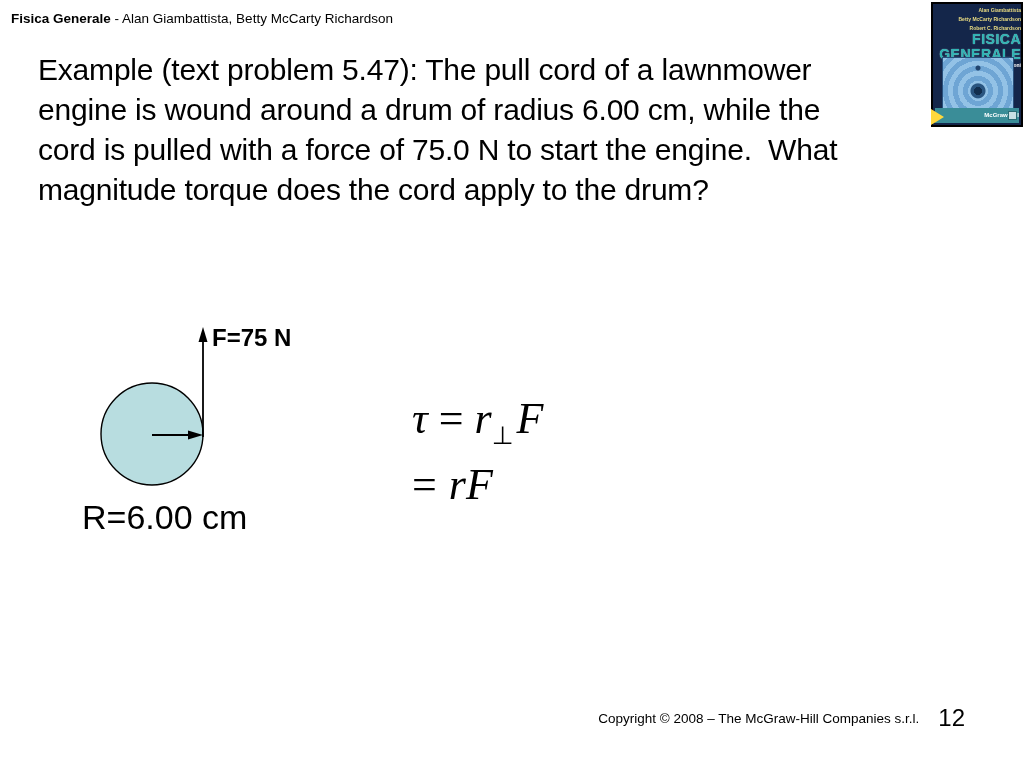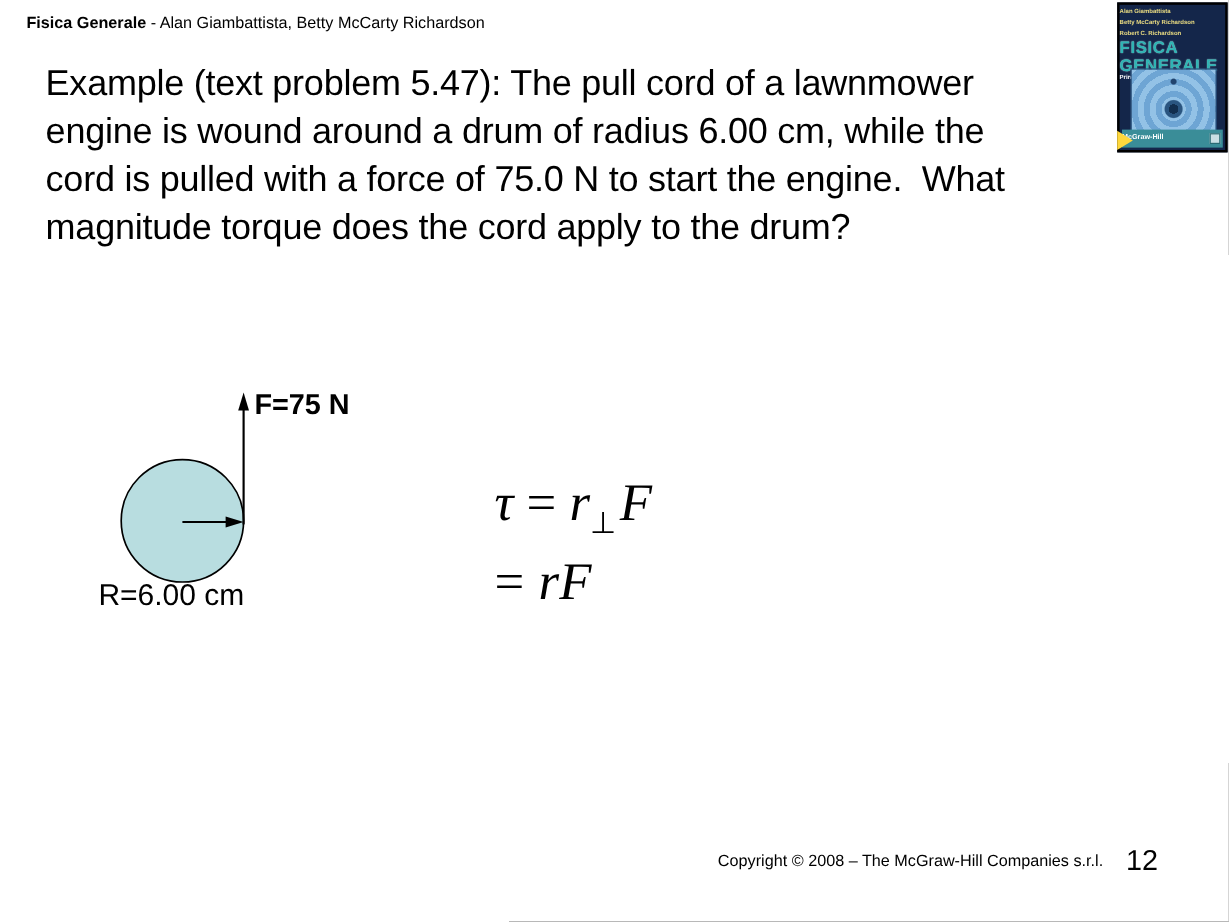--- a/index.html
+++ b/index.html
@@ -1,29 +1,29 @@
 <!DOCTYPE html>
 <html><head>
 <meta charset="utf-8">
 <style>
   html,body{margin:0;padding:0;background:#888;}
   .slide{position:relative;width:1024px;height:768px;background:#ffffff;overflow:hidden;
          font-family:"Liberation Sans",sans-serif;color:#000;}
 
   
-  .hdr{position:absolute;left:11px;top:11px;font-size:13.5px;white-space:pre;margin-left:11px;}
+  .hdr{position:absolute;left:11px;top:11px;font-size:13.5px;white-space:pre;}
   .hdr .bold{font-weight:bold;}
 
   
   .para{position:absolute;left:38px;top:50px;font-size:30px;line-height:40px;letter-spacing:-0.2px;}
   .bline{white-space:pre;}
 
   
   .cover{position:absolute;left:931px;top:2px;width:92px;height:125px;background:#14264a;
-         border:2px solid #000;box-sizing:border-box;z-index:5;text-align:left;}
+         border:2px solid #000;box-sizing:border-box;z-index:5;text-align:right;}
   .cover .auth{margin-top:3px;font-size:5px;line-height:6px;font-weight:bold;color:#eadc82;}
   .cover .t1{font-size:14px;line-height:13px;font-weight:bold;color:#2fb4b4;
              letter-spacing:0.5px;margin-top:2px;text-shadow:0 0 1px #bfe6e6;}
   .cover .subt{font-size:5px;line-height:6px;color:#ffffff;font-weight:bold;margin-top:1px;}
   .droplet{position:absolute;left:9px;top:53px;width:70px;height:53px;border:1px solid #28507c;
      background:
        radial-gradient(circle at 50% 10px, #21446e 0 2px, rgba(0,0,0,0) 3px),
        radial-gradient(circle at 50% 62%, #122e4e 0 4px, #2a5580 4px 7px, rgba(0,0,0,0) 8px),
        repeating-radial-gradient(circle at 50% 62%, #6ea5d4 0 5px, #93c2e6 5px 10px),
        linear-gradient(180deg,#9cc8ea,#5d94c6);}
@@ -31,21 +31,21 @@
         color:#fff;font-size:6px;line-height:15px;font-weight:bold;}
   .band .logo{position:absolute;right:2px;top:3px;width:9px;height:9px;background:#c9dfe4;
         border:1px solid #2b6b74;box-sizing:border-box;}
   .ytri{position:absolute;left:-2px;bottom:0;width:0;height:0;
         border-top:8px solid transparent;border-bottom:8px solid transparent;
         border-left:13px solid #ffd83d;}
 
   
   .diag{position:absolute;left:80px;top:315px;}
   .flabel{position:absolute;left:212px;top:324px;font-size:24px;white-space:pre;font-weight:bold;}
-  .rlabel{position:absolute;left:82px;top:482px;font-size:25px;white-space:pre;}
+  .rlabel{position:absolute;left:82px;top:498px;font-size:34px;white-space:pre;}
 
   
   .mline{position:absolute;left:412px;font-family:"Liberation Serif",serif;font-size:44px;
          line-height:1;white-space:nowrap;}
   .it{font-style:italic;}
   .meq{padding:0 11px;}
   .meq-l{padding-right:12px;}
   .sub{font-size:25px;vertical-align:-11px;}
   .paren{display:inline-block;font-size:50px;transform:scaleY(1.22);vertical-align:-4px;
          font-weight:400;padding:0 1px;}

